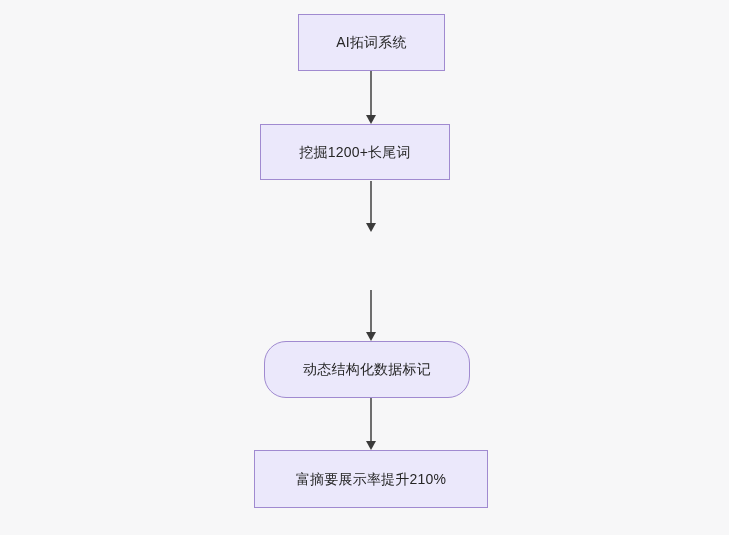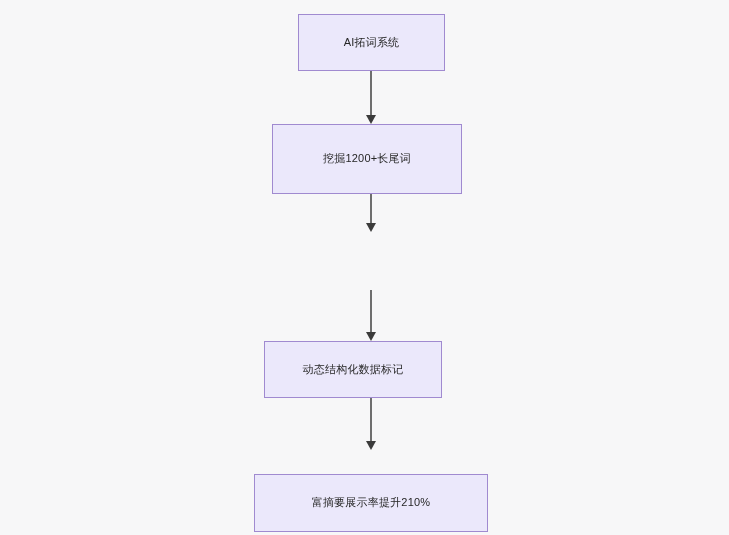--- a/index.html
+++ b/index.html
@@ -25,21 +25,21 @@
     box-sizing: border-box;
     background: #ebe8fb;
     border: 1px solid #a08ad0;
     display: flex;
     align-items: center;
     justify-content: center;
     border-radius: 0;
   }
 
   .node-label {
-    font-size: 11px;
+    font-size: 14px;
     line-height: 1.2;
     color: #262626;
     white-space: nowrap;
     letter-spacing: 0.2px;
   }
 
   .edge {
     position: absolute;
     pointer-events: none;
   }
@@ -81,22 +81,22 @@
       <div class="edge-line" style="height: 43px;"></div>
       <div class="edge-arrow"></div>
     </div>
     <div class="edge" style="left: 361px; top: 398px; width: 20px; height: 52px;">
       <div class="edge-line" style="height: 44px;"></div>
       <div class="edge-arrow"></div>
     </div>
     <div class="node" style="left: 298px; top: 14px; width: 147px; height: 57px;">
       <span class="node-label">AI拓词系统</span>
     </div>
-    <div class="node" style="left: 272px; top: 124px; width: 190px; height: 70px; align-items: center;">
+    <div class="node" style="left: 260px; top: 124px; width: 190px; height: 56px; align-items: center;">
       <span class="node-label">挖掘1200+长尾词</span>
     </div>
-    <div class="node" style="left: 264px; top: 341px; width: 178px; height: 57px;">
+    <div class="node" style="left: 264px; top: 341px; width: 206px; height: 57px; border-radius: 22px;">
       <span class="node-label">动态结构化数据标记</span>
     </div>
-    <div class="node" style="left: 254px; top: 474px; width: 234px; height: 58px;">
+    <div class="node" style="left: 254px; top: 450px; width: 234px; height: 58px;">
       <span class="node-label">富摘要展示率提升210%</span>
     </div>
   </div>
 
 </body></html>

